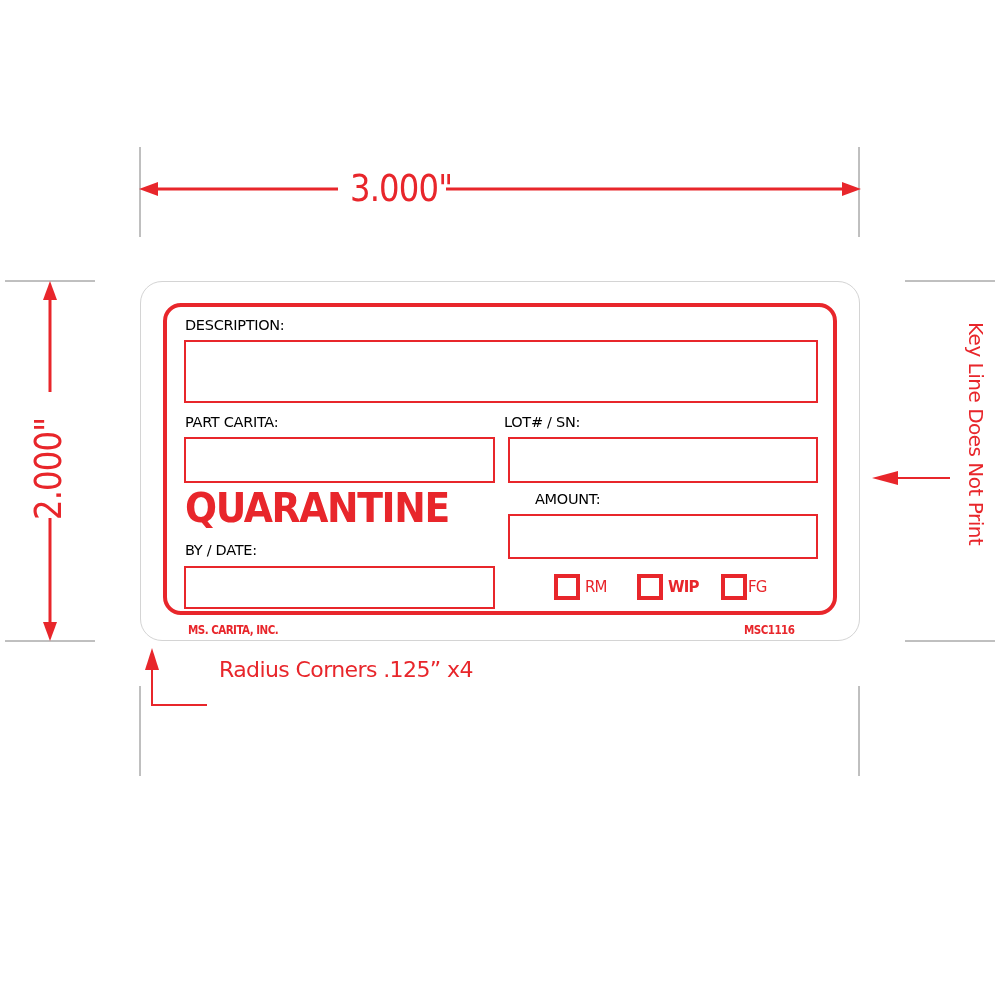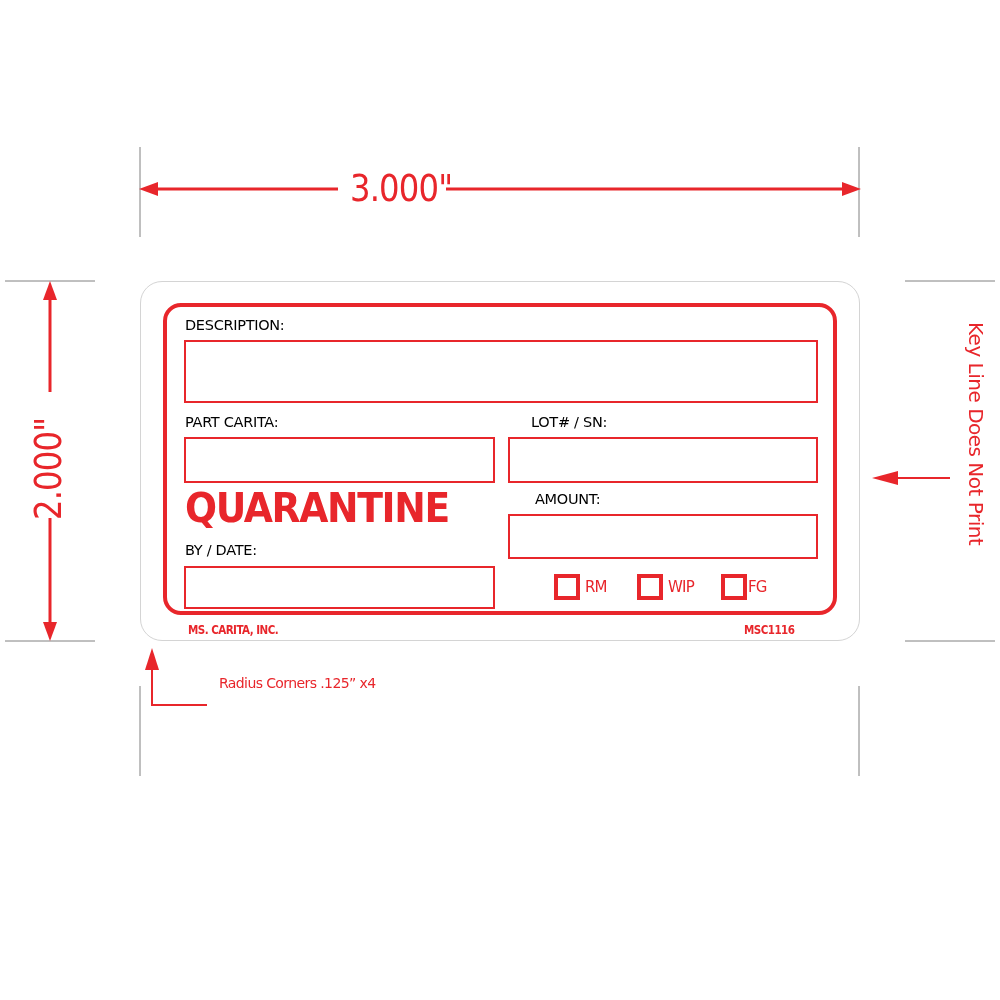--- a/index.html
+++ b/index.html
@@ -56,45 +56,45 @@
   <line x1="140" y1="686" x2="140" y2="776" stroke="#808080" stroke-width="1"></line>
   <line x1="859" y1="686" x2="859" y2="776" stroke="#808080" stroke-width="1"></line>
 </svg>
 
 <div class="dim-text" style="left:350px; top:166px; font-size:38px; letter-spacing:-1px; transform:scaleX(0.85); transform-origin:left top;">3.000"</div>
 
 <div class="dim-text" style="left:26px; top:520px; font-size:38px; letter-spacing:-1px; transform:rotate(-90deg) scaleX(0.85); transform-origin:left top;">2.000"</div>
 
 <div class="dim-text" style="left:988px; top:322px; font-size:20px; letter-spacing:-0.5px; transform:rotate(90deg); transform-origin:left top;">Key Line Does Not Print</div>
 
-<div class="dim-text" style="left:219px; top:675px; font-size:14px; letter-spacing:-0.6px;">Radius Corners .125” x4</div>
+<div class="dim-text" style="left:219px; top:657px; font-size:22px; letter-spacing:-0.6px;">Radius Corners .125” x4</div>
 
 <div class="label-card"></div>
 <div class="red-frame"></div>
 
 <div class="field-label" style="left:185px; top:318px;">DESCRIPTION:</div>
 <div class="field-box" style="left:184px; top:340px; width:634px; height:63px;"></div>
 
 <div class="field-label" style="left:185px; top:415px;">PART CARITA:</div>
 <div class="field-box" style="left:184px; top:437px; width:311px; height:46px;"></div>
 
-<div class="field-label" style="left:531px; top:415px;">LOT# / SN:</div>
+<div class="field-label" style="left:504px; top:415px;">LOT# / SN:</div>
 <div class="field-box" style="left:508px; top:437px; width:310px; height:46px;"></div>
 
 <div class="title">QUARANTINE</div>
 
 <div class="field-label" style="left:509px; top:492px;margin-left:26px;">AMOUNT:</div>
 <div class="field-box" style="left:508px; top:514px; width:310px; height:45px;"></div>
 
 <div class="field-label" style="left:185px; top:543px;">BY / DATE:</div>
 <div class="field-box" style="left:184px; top:566px; width:311px; height:43px;"></div>
 
 <div class="chk" style="left:554px; top:574px;"></div>
 <div class="chk-label" style="left:585px; top:580px;">RM</div>
 
 <div class="chk" style="left:637px; top:574px;"></div>
-<div class="chk-label" style="left:668px; top:580px;">WIP</div>
+<div class="chk-label" style="left:668px; top:580px;font-weight:bold;">WIP</div>
 
 <div class="chk" style="left:721px; top:574px;"></div>
 <div class="chk-label" style="left:748px; top:580px;">FG</div>
 
 <div class="footer" style="left:188px; top:625px; transform-origin:left top;">MS. CARITA, INC.</div>
 <div class="footer" style="left:744px; top:625px; transform-origin:left top;">MSC1116</div>
 
 </body></html>

